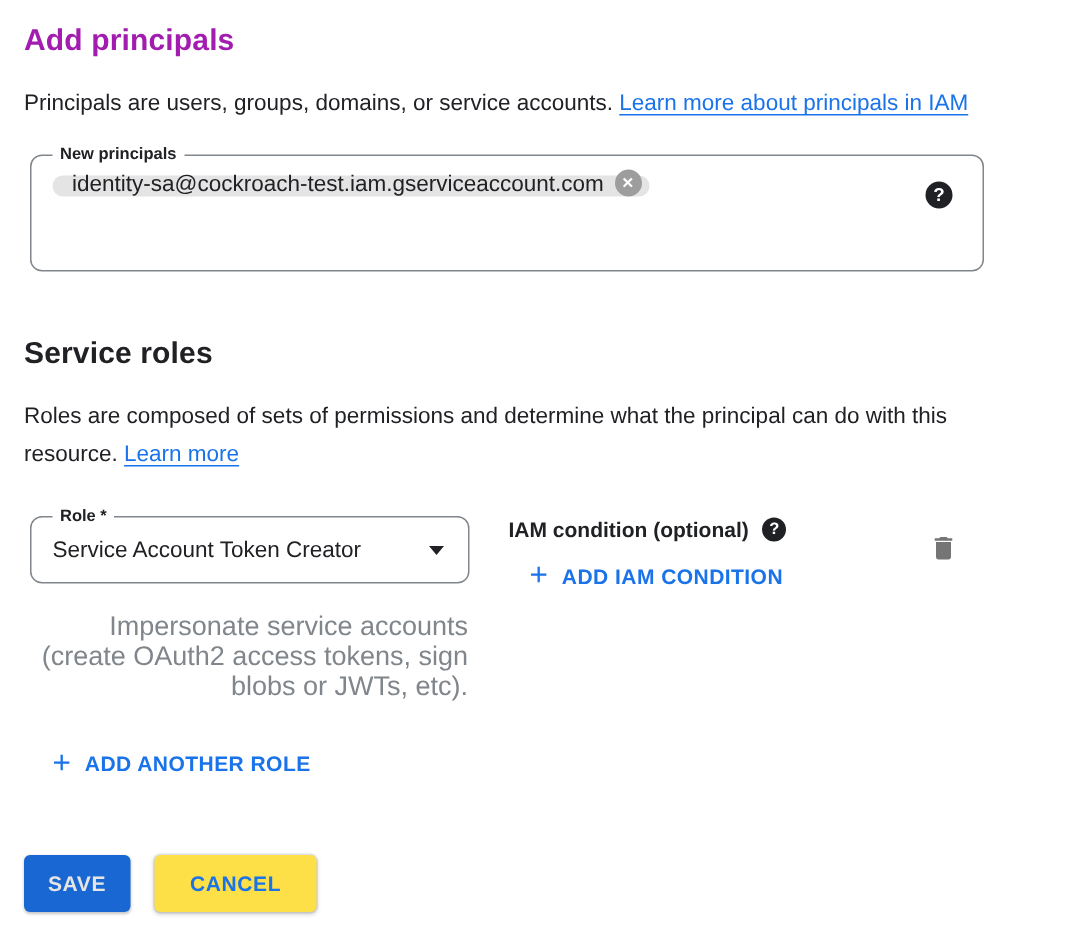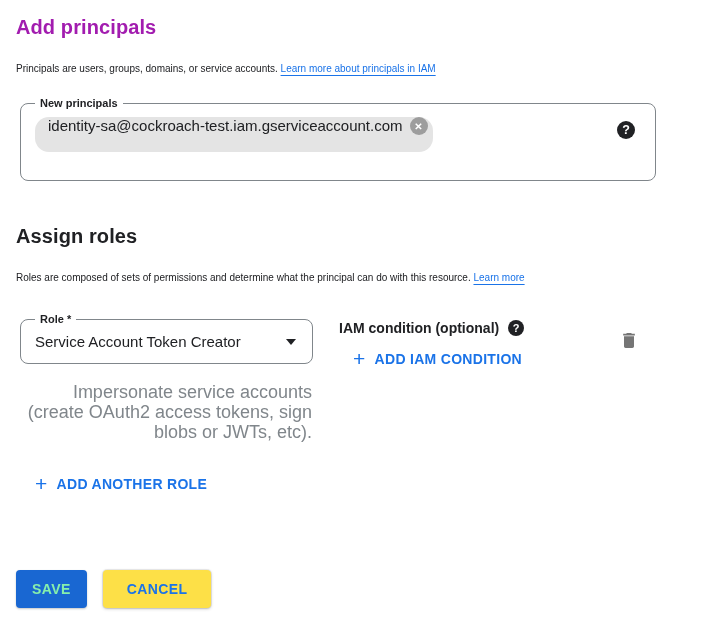--- a/index.html
+++ b/index.html
@@ -11,21 +11,21 @@
   .container { padding: 16px 16px 0 16px; position: relative; width: 713px; height: 629px; }
 
   h1.section-title {
     font-size: 20px;
     font-weight: bold;
     color: #a21caf;
     letter-spacing: 0.1px;
   }
   p.lead {
     margin-top: 17px;
-    font-size: 10px;
+    font-size: 15px;
     line-height: 25px;
     color: #202124;
     max-width: 652px;
   }
   a.inline-link {
     color: #1a73e8;
     text-decoration: underline;
     text-underline-offset: 3px;
     cursor: pointer;
   }
@@ -56,25 +56,25 @@
     height: 78px;
   }
   .principals-inner {
     display: flex;
     align-items: flex-start;
     justify-content: space-between;
     padding: 13px 20px 0 14px;
   }
   .chip {
     display: inline-flex;
-    align-items: flex-start;
+    align-items: flex-end;
     gap: 7px;
     background: #e4e4e4;
     border-radius: 14px;
-    height: 35px;
+    height: 14px;
     padding: 0 5px 0 13px;
     font-size: 15px;
     color: #202124;
     max-width: 560px;
   }
   .chip-close {
     width: 18px; height: 18px;
     border-radius: 50%;
     background: #9d9d9d;
     color: #ffffff;
@@ -191,21 +191,21 @@
     font-size: 14px;
     font-weight: bold;
     letter-spacing: 0.4px;
     cursor: pointer;
     display: inline-flex;
     align-items: center;
     justify-content: center;
   }
   .btn-primary {
     background: #1967d2;
-    color: #86efac;
+    color: #e5e5e5;
     border: none;
     padding: 0 16px;
     box-shadow: 0 1px 2px rgba(60,64,67,0.3);
   }
   .btn-secondary {
     background: #fde047;
     color: #1a73e8;
     border: none;
     padding: 0 24px;
     box-shadow: 0 0 0 1px rgba(0,0,0,0.07), 0 1px 3px rgba(60,64,67,0.3);
@@ -226,21 +226,21 @@
     <span class="notch-label">New principals</span>
     <div class="principals-inner">
       <span class="chip">
         <span>identity-sa@cockroach-test.iam.gserviceaccount.com</span>
         <span class="chip-close">✕</span>
       </span>
       <span class="help-badge">?</span>
     </div>
   </div>
 
-  <h2 class="section-title">Assign roles</h2>
+  <h2 class="section-title">Service roles</h2>
 
   <p class="lead"><span>Roles are composed of sets of permissions and determine what the principal can do with this resource.</span>
     <a class="inline-link">Learn more</a>
   </p>
 
   <div class="role-row">
 
     <div class="role-col">
       <div class="outlined-field role-select">
         <span class="notch-label">Role *</span>

